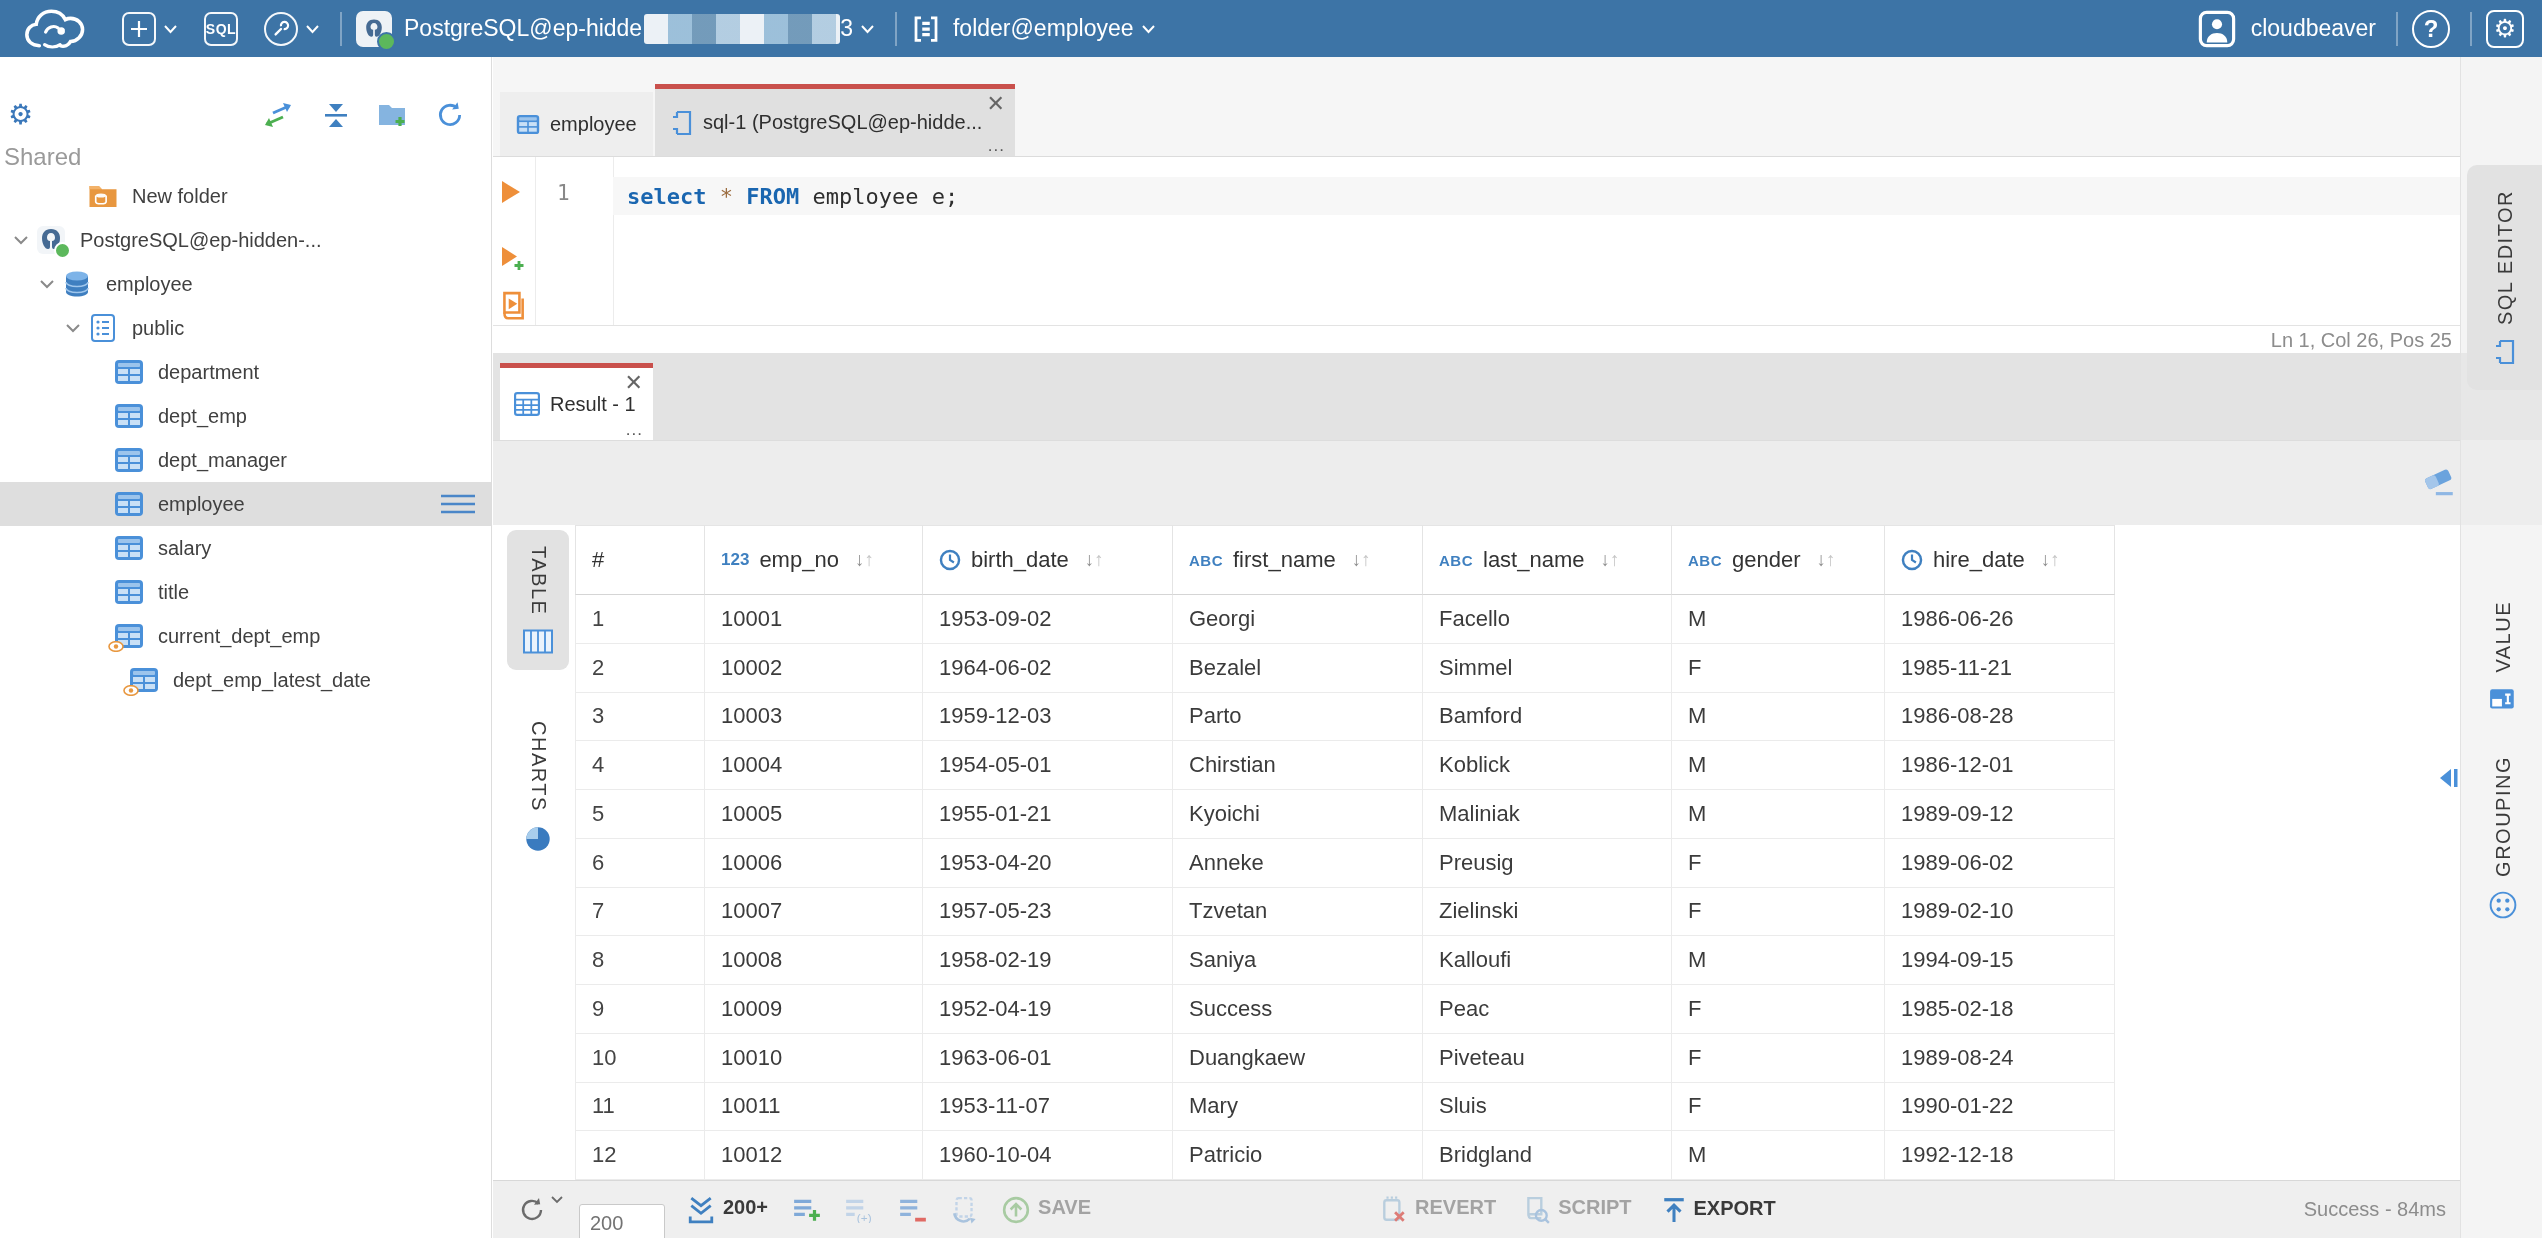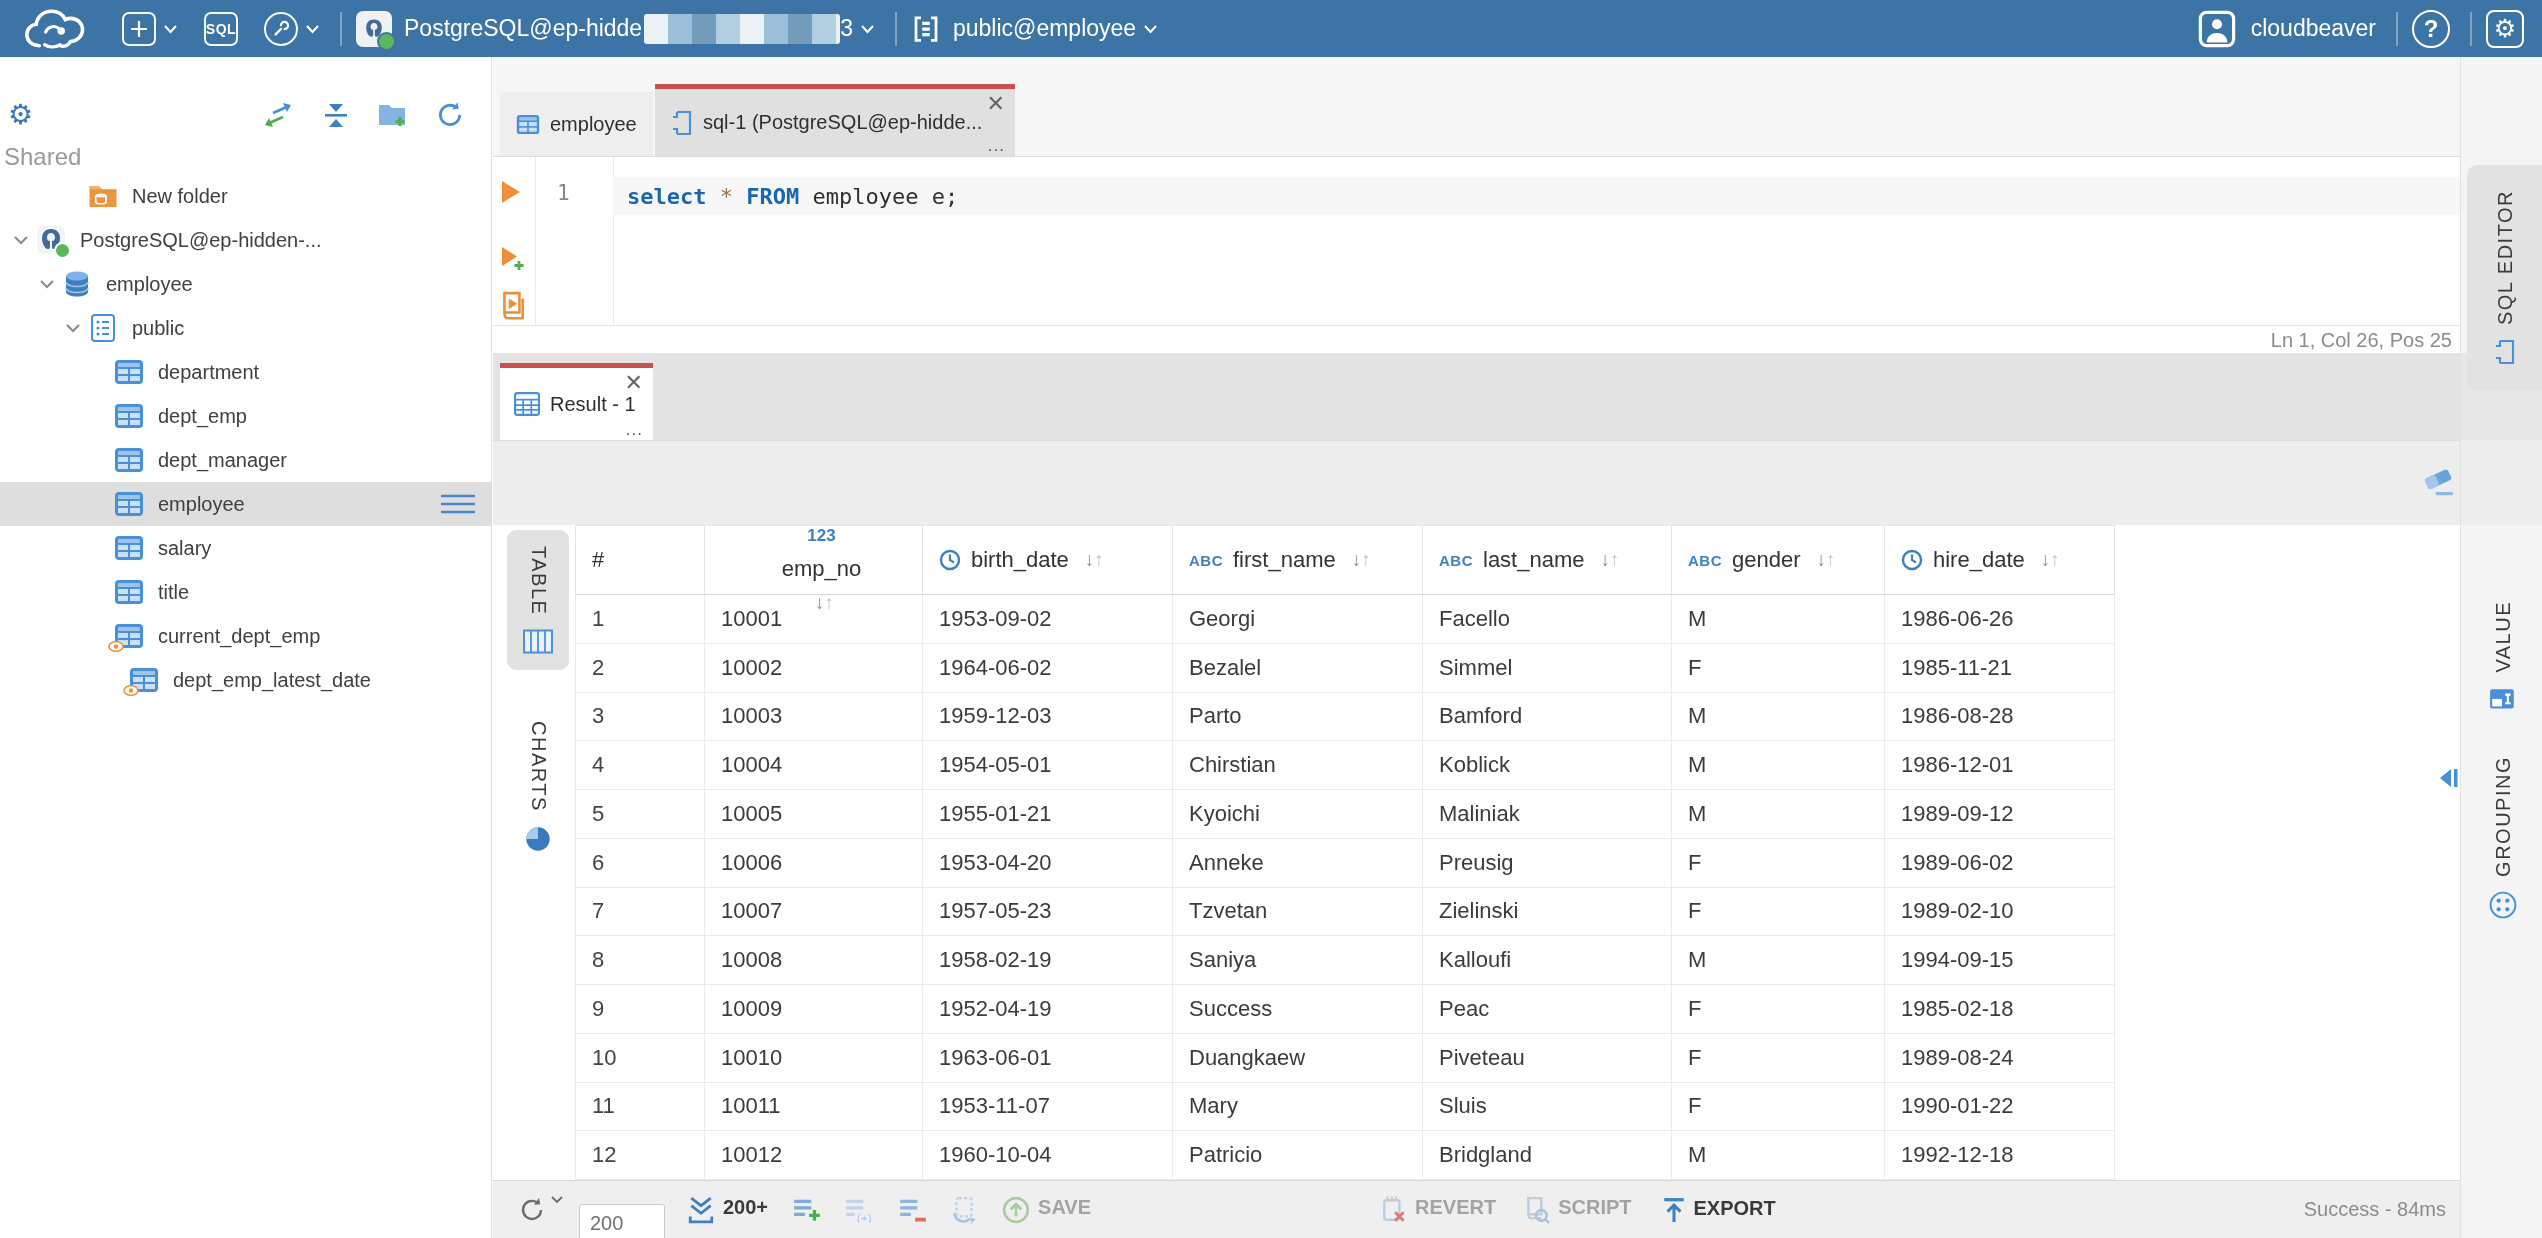--- a/index.html
+++ b/index.html
@@ -180,21 +180,21 @@
       </span>
     </span>
     <span class="tbdiv"></span>
     <span class="tbitem">
       <span style="margin-right:12px;display:flex;">
         <svg width="30" height="30" viewBox="0 0 24 24">
             <path d="M8 3H4v18h4M16 3h4v18h-4" fill="none" stroke="#fff" stroke-width="2.2"></path>
             <path d="M9 7.5h6M9 12h6M9 16.5h6" stroke="#fff" stroke-width="2.6"></path>
           </svg>
       </span>
-      <span>public@employee</span>
+      <span>folder@employee</span>
       <span class="tbchev">
         <svg width="15" height="10" viewBox="0 0 15 10">
             <path d="M2 2l5.5 6L13 2" fill="none" stroke="#fff" stroke-width="2"></path>
           </svg>
       </span>
     </span>
     <span class="tbspacer"></span>
     <span class="tbitem">
       <span class="userbox">
         <svg width="38" height="38" viewBox="0 0 24 24">
@@ -537,21 +537,21 @@
               <circle cx="10" cy="10" r="9" fill="#3a7bbf"></circle>
               <path d="M10 10V1A9 9 0 0 0 1 10z" fill="#a8cdec"></path>
             </svg>
         </span>
       </div>
       <div class="grid">
         <div id="ghead" class="ghead">
             <div class="hcell" style="width: 130px;">
               <span>#</span>
             </div>
-            <div class="hcell" style="width: 218px; flex-direction: column;">
+            <div class="hcell" style="width: 218px;">
               <span class="t123">123</span>
               <span>emp_no</span>
               <span class="sorts"><span class="sd">↓</span><span class="su">↑</span></span>
             </div>
             <div class="hcell" style="width: 250px;">
               <span style="display:flex;">
                 <svg width="22" height="22" viewBox="0 0 18 18">
                   <circle cx="9" cy="9" r="7.4" fill="none" stroke="#3f80c0" stroke-width="2"></circle>
                   <path d="M9 4.5V9l3.2 2" fill="none" stroke="#3f80c0" stroke-width="1.8"></path>
                 </svg>

